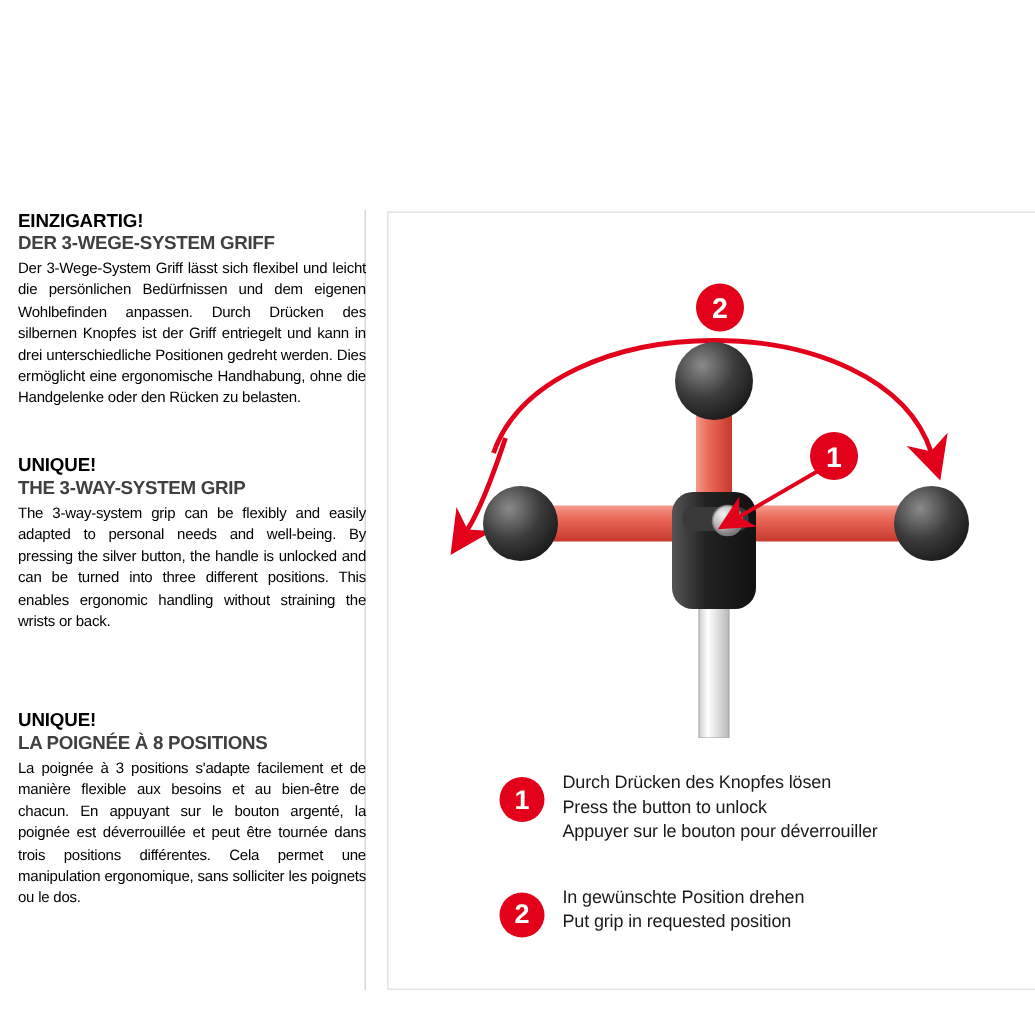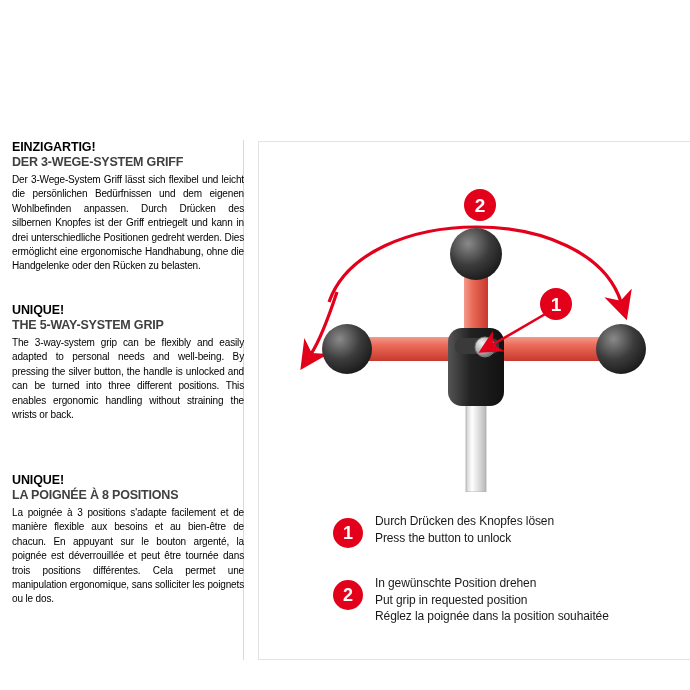--- a/index.html
+++ b/index.html
@@ -137,21 +137,21 @@
   <div class="text-column">
 
     <div class="lang-block" id="block-de">
       <div class="heading1">EINZIGARTIG!</div>
       <div class="heading2">DER 3-WEGE-SYSTEM GRIFF</div>
       <div class="body">Der 3-Wege-System Griff lässt sich flexibel und leicht die persönlichen Bedürfnissen und dem eigenen Wohlbefinden anpassen. Durch Drücken des silbernen Knopfes ist der Griff entriegelt und kann in drei unterschiedliche Positionen gedreht werden. Dies ermöglicht eine ergonomische Handhabung, ohne die Handgelenke oder den Rücken zu belasten.</div>
     </div>
 
     <div class="lang-block" id="block-en">
       <div class="heading1">UNIQUE!</div>
-      <div class="heading2">THE 5-WAY-SYSTEM GRIP</div>
+      <div class="heading2">THE 3-WAY-SYSTEM GRIP</div>
       <div class="body">The 3-way-system grip can be flexibly and easily adapted to personal needs and well-being. By pressing the silver button, the handle is unlocked and can be turned into three different positions. This enables ergonomic handling without straining the wrists or back.</div>
     </div>
 
     <div class="lang-block" id="block-fr">
       <div class="heading1">UNIQUE!</div>
       <div class="heading2">LA POIGNÉE À 8 POSITIONS</div>
       <div class="body">La poignée à 3 positions s'adapte facilement et de manière flexible aux besoins et au bien-être de chacun. En appuyant sur le bouton argenté, la poignée est déverrouillée et peut être tournée dans trois positions différentes. Cela permet une manipulation ergonomique, sans solliciter les poignets ou le dos.</div>
     </div>
 
   </div>
@@ -255,29 +255,29 @@
       </svg>
     </div>
 
     <div class="legend">
 
       <div class="legend-row">
         <div class="legend-badge">1</div>
         <div class="legend-lines">
           <div>Durch Drücken des Knopfes lösen</div>
           <div>Press the button to unlock</div>
+          <div>Appuyer sur le bouton pour déverrouiller</div>
         </div>
       </div>
 
       <div class="legend-row">
         <div class="legend-badge">2</div>
         <div class="legend-lines">
           <div>In gewünschte Position drehen</div>
           <div>Put grip in requested position</div>
-          <div>Réglez la poignée dans la position souhaitée</div>
         </div>
       </div>
 
     </div>
 
   </div>
 
 </div>
 
 </body></html>

